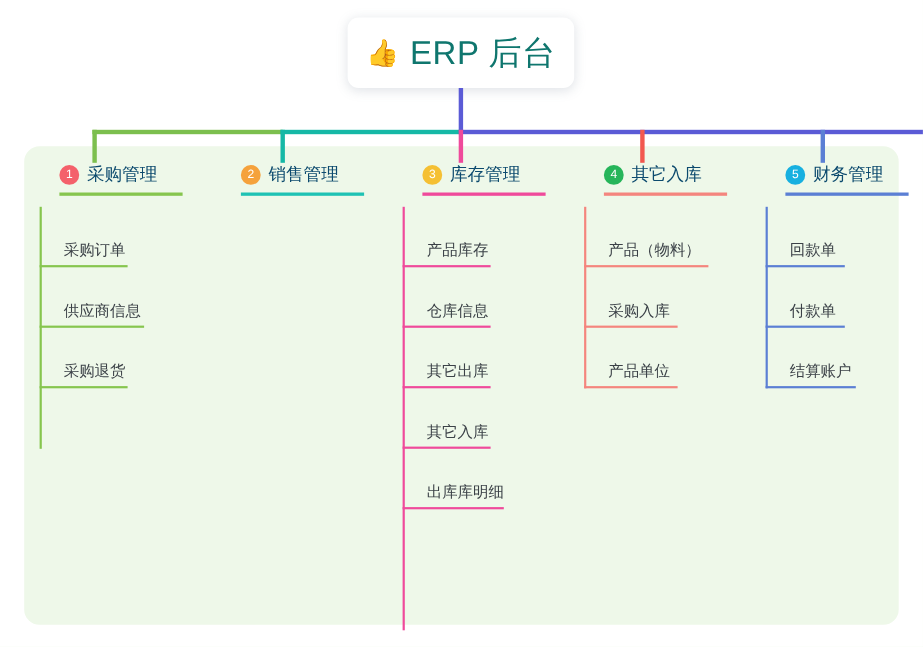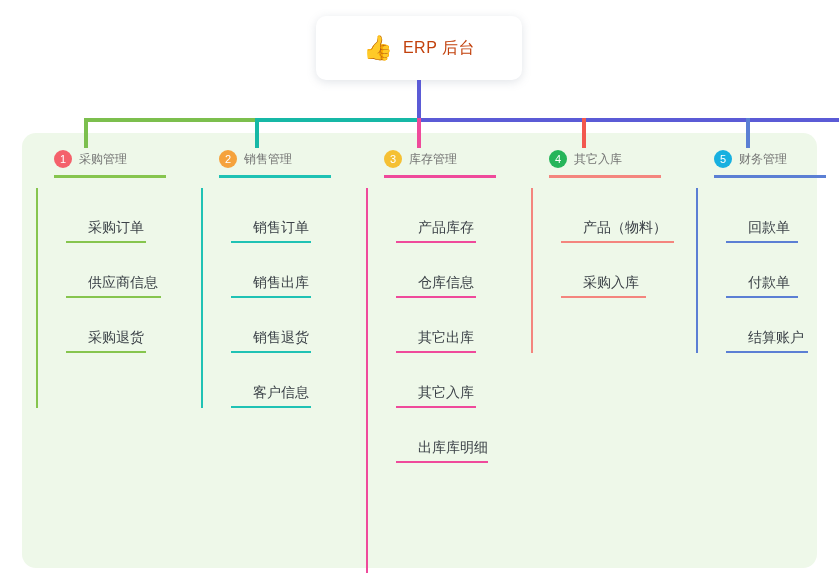--- a/index.html
+++ b/index.html
@@ -13,45 +13,45 @@
 
   
   .title-card{
     position:absolute;left:316px;top:16px;width:206px;height:64px;
     background:#ffffff;border-radius:10px;
     box-shadow:0 2px 10px rgba(120,130,150,.22);
     display:flex;align-items:center;justify-content:center;
     gap:10px;box-sizing:border-box;
   }
   .title-emoji{font-size:24px;line-height:1;font-family:"DejaVu Sans",sans-serif;}
-  .title-text{font-size:16px;color:#c2410c;letter-spacing:.5px;white-space:nowrap;}
+  .title-text{font-size:30px;color:#0f766e;letter-spacing:.5px;white-space:nowrap;}
 
   
   .panel{
     position:absolute;left:22px;top:133px;width:795px;height:435px;
     background:#eef8e9;border-radius:14px;
   }
 
   
   .ln{position:absolute;}
   .vstem{width:4px;}
   .hbus{height:4px;}
 
   
   .col{position:absolute;top:140px;}
   .col-head{position:relative;height:38px;display:flex;align-items:center;gap:7px;padding-left:18px;box-sizing:border-box;}
   .badge{
     width:18px;height:18px;border-radius:50%;
     color:#ffffff;font-size:11px;line-height:18px;text-align:center;
     flex:0 0 auto;font-family:"Liberation Sans",sans-serif;
   }
-  .col-title{font-size:12px;color:#737373;white-space:nowrap;}
+  .col-title{font-size:16px;color:#0c4a6e;white-space:nowrap;}
   .head-rule{position:absolute;left:18px;bottom:0;height:3px;}
 
-  .items{position:relative;margin-top:10px;padding-left:30px;}
+  .items{position:relative;margin-top:10px;}
   .item{position:relative;height:55px;}
   .item-label{
     position:absolute;left:22px;bottom:6px;
     font-size:14px;color:#3b4147;white-space:nowrap;
   }
   .item-rule{position:absolute;left:0;bottom:0;height:2px;}
   .spine{position:absolute;left:0;top:0;width:2px;}
 </style>
 </head>
 <body>
@@ -99,39 +99,20 @@
             <div class="item-rule" style="width: 80px; background: rgb(134, 197, 78);"></div>
           </div>
         </div>
       </div>
       <div class="col" style="left: 201px; width: 160px;">
         <div class="col-head">
           <span class="badge" style="background: rgb(245, 162, 60);">2</span>
           <span class="col-title">销售管理</span>
           <div class="head-rule" style="width: 112px; background: rgb(31, 194, 180);"></div>
         </div>
-        <div class="items">
-          <div class="spine" style="background: rgb(31, 194, 180); height: 220px;"></div>
-          <div class="item">
-            <span class="item-label">销售订单</span>
-            <div class="item-rule" style="width: 80px; background: rgb(31, 194, 180);"></div>
-          </div>
-          <div class="item">
-            <span class="item-label">销售出库</span>
-            <div class="item-rule" style="width: 80px; background: rgb(31, 194, 180);"></div>
-          </div>
-          <div class="item">
-            <span class="item-label">销售退货</span>
-            <div class="item-rule" style="width: 80px; background: rgb(31, 194, 180);"></div>
-          </div>
-          <div class="item">
-            <span class="item-label">客户信息</span>
-            <div class="item-rule" style="width: 80px; background: rgb(31, 194, 180);"></div>
-          </div>
-        </div>
       </div>
       <div class="col" style="left: 366px; width: 160px;">
         <div class="col-head">
           <span class="badge" style="background: rgb(245, 192, 51);">3</span>
           <span class="col-title">库存管理</span>
           <div class="head-rule" style="width: 112px; background: rgb(239, 74, 155);"></div>
         </div>
         <div class="items">
           <div class="spine" style="background: rgb(239, 74, 155); height: 385px;"></div>
           <div class="item">
@@ -165,20 +146,24 @@
         <div class="items">
           <div class="spine" style="background: rgb(244, 133, 126); height: 165px;"></div>
           <div class="item">
             <span class="item-label">产品（物料）</span>
             <div class="item-rule" style="width: 113px; background: rgb(244, 133, 126);"></div>
           </div>
           <div class="item">
             <span class="item-label">采购入库</span>
             <div class="item-rule" style="width: 85px; background: rgb(244, 133, 126);"></div>
           </div>
+          <div class="item">
+            <span class="item-label">产品单位</span>
+            <div class="item-rule" style="width: 85px; background: rgb(244, 133, 126);"></div>
+          </div>
         </div>
       </div>
       <div class="col" style="left: 696px; width: 150px;">
         <div class="col-head">
           <span class="badge" style="background: rgb(23, 176, 224);">5</span>
           <span class="col-title">财务管理</span>
           <div class="head-rule" style="width: 112px; background: rgb(91, 127, 212);"></div>
         </div>
         <div class="items">
           <div class="spine" style="background: rgb(91, 127, 212); height: 165px;"></div>

